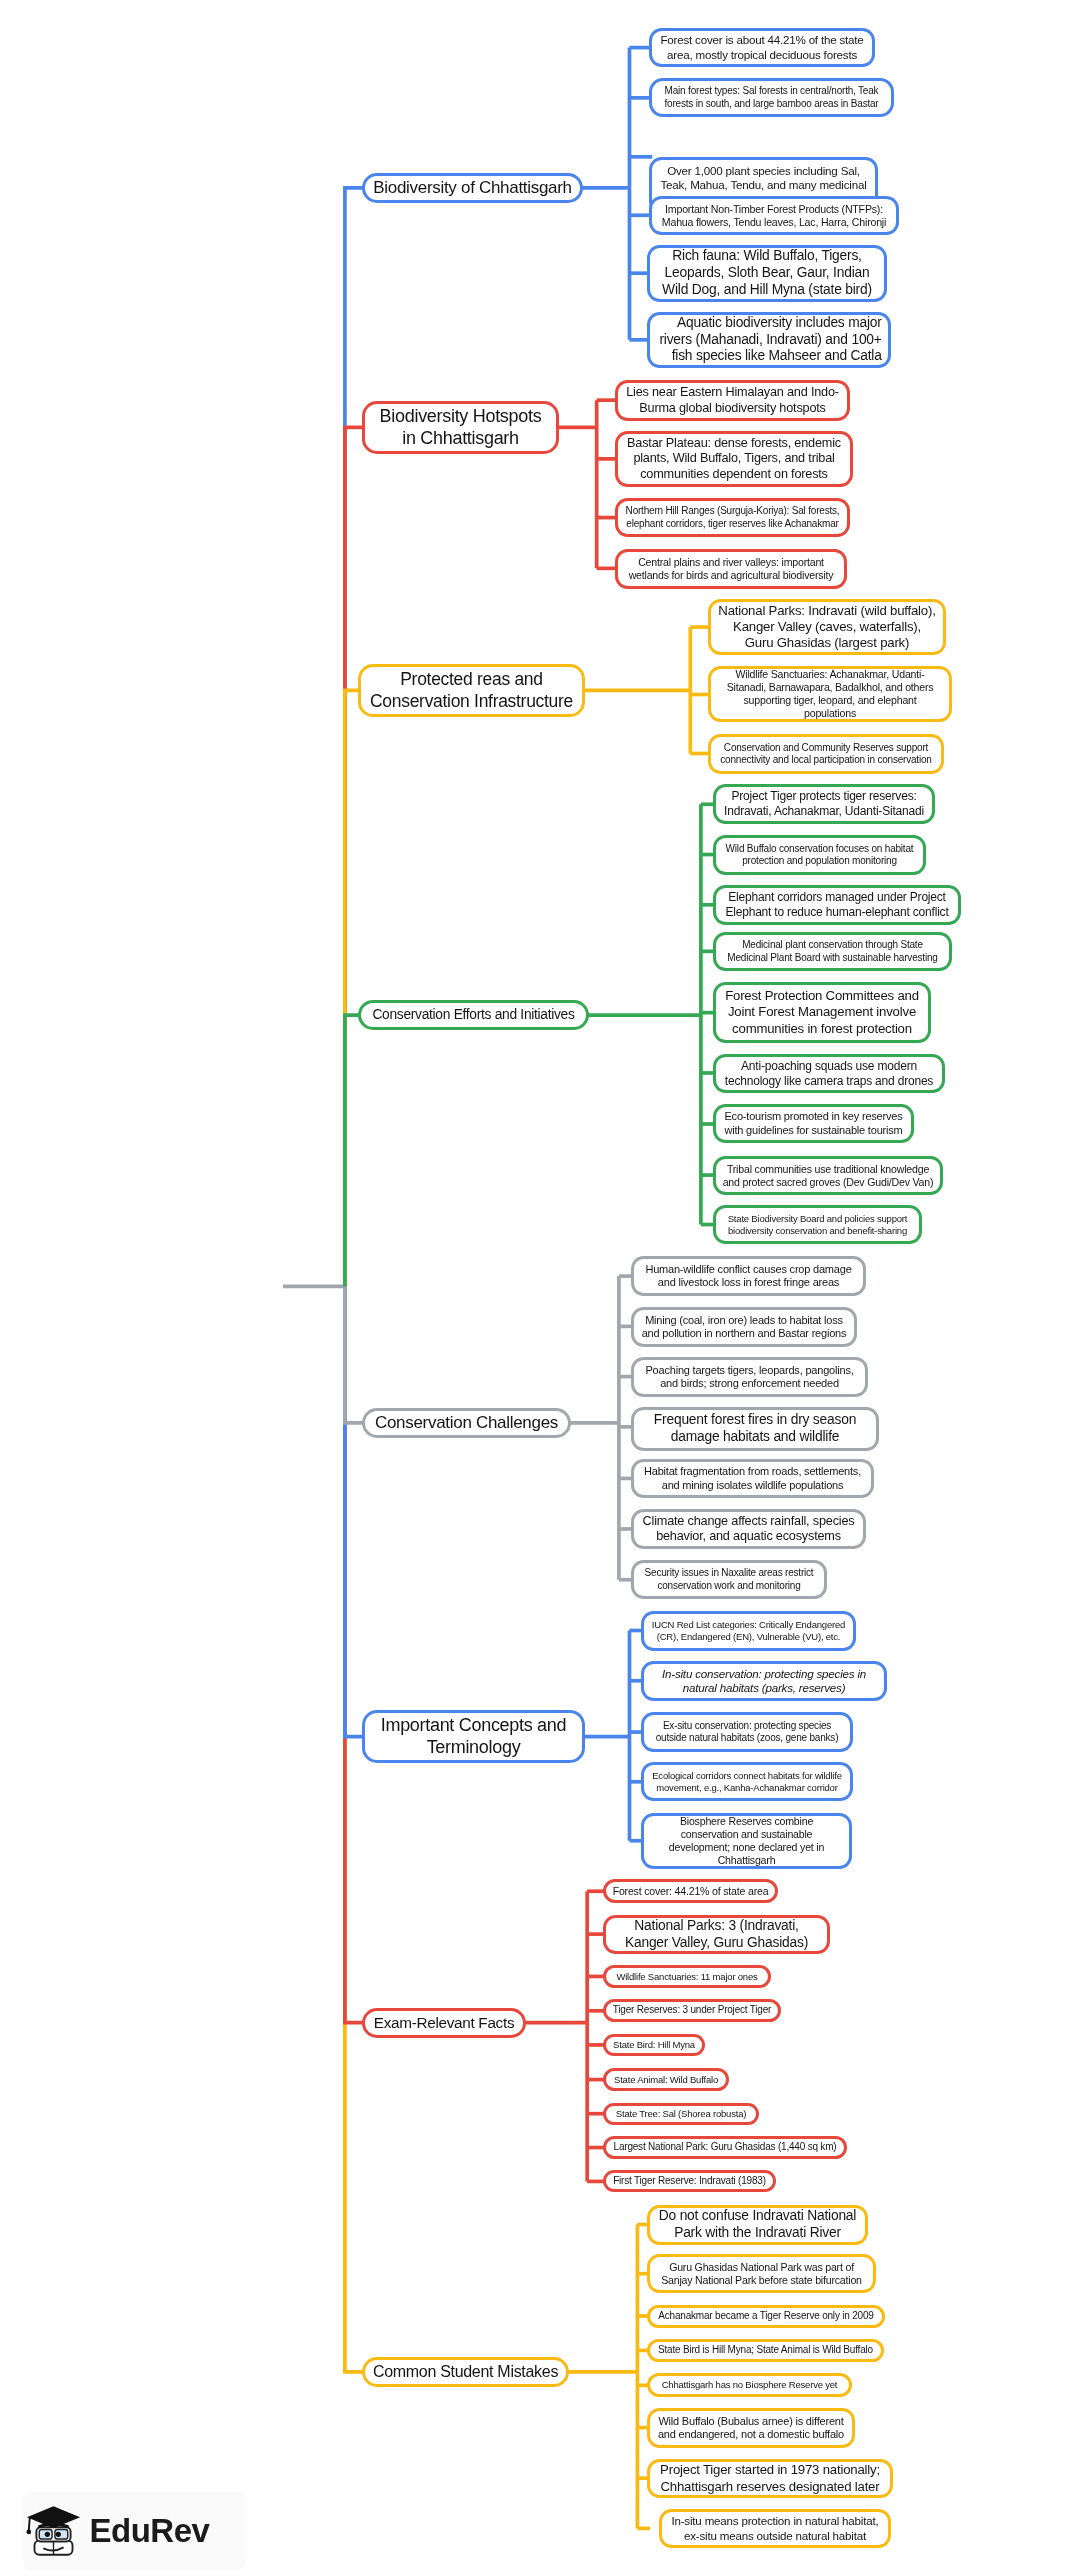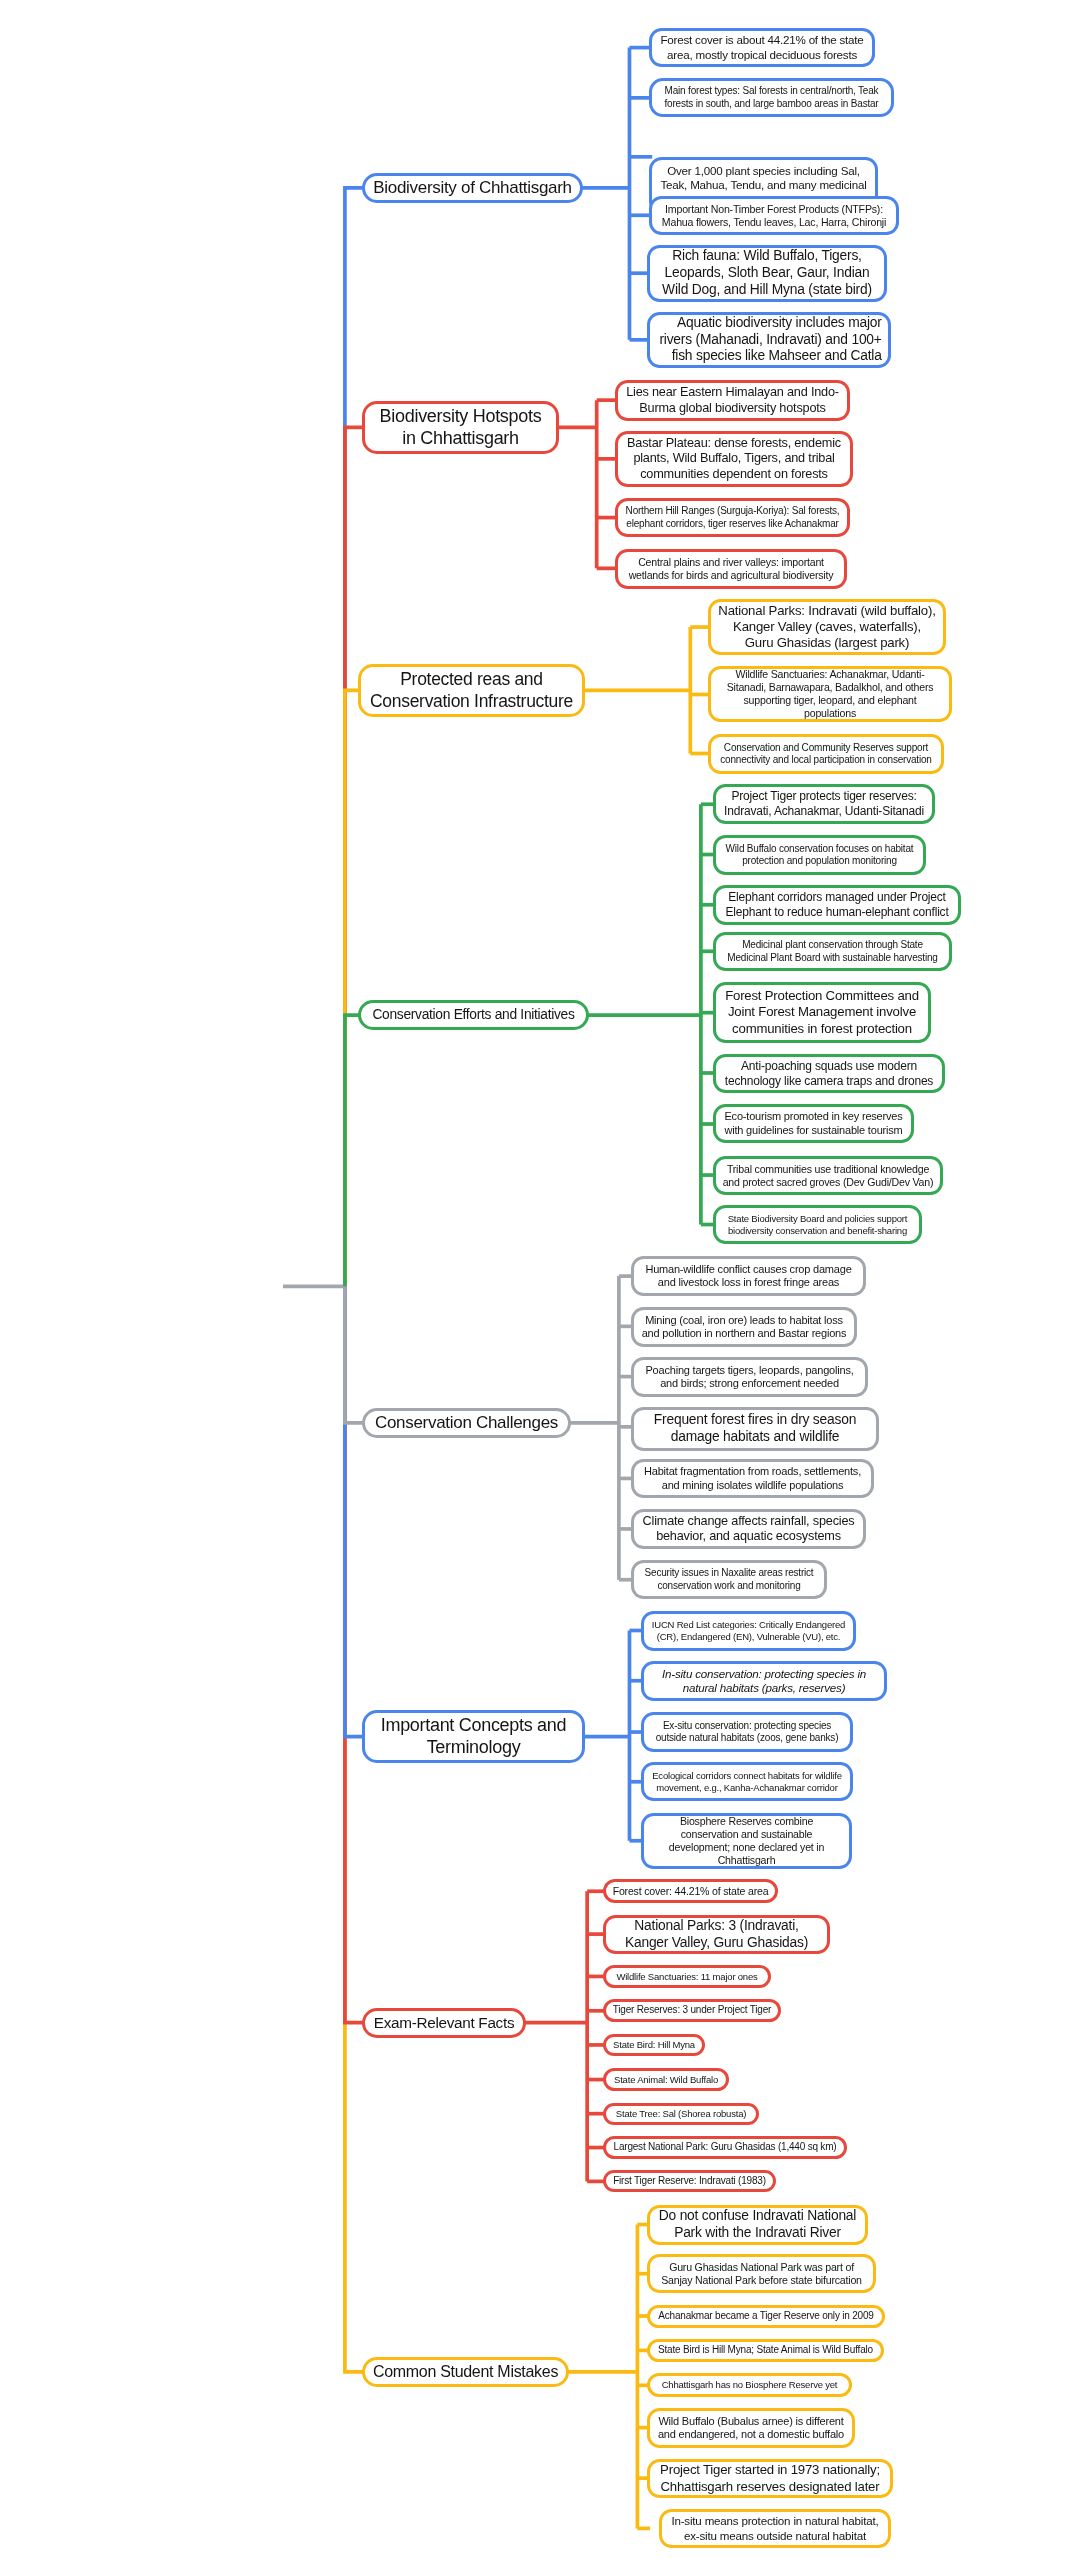--- a/index.html
+++ b/index.html
@@ -158,14 +158,31 @@
       <div class="node leaf" style="left: 647px; top: 2205px; width: 221px; height: 40px; border-color: rgb(251, 186, 18);">Do not confuse Indravati National Park with the Indravati River</div>
       <div class="node leaf" style="left: 647px; top: 2254px; width: 229px; height: 39px; border-color: rgb(251, 186, 18); font-size: 10.6px;">Guru Ghasidas National Park was part of Sanjay National Park before state bifurcation</div>
       <div class="node leaf" style="left: 647px; top: 2305px; width: 238px; height: 23px; border-color: rgb(251, 186, 18); font-size: 10px;">Achanakmar became a Tiger Reserve only in 2009</div>
       <div class="node leaf" style="left: 647px; top: 2339px; width: 237px; height: 23px; border-color: rgb(251, 186, 18); font-size: 10px;">State Bird is Hill Myna; State Animal is Wild Buffalo</div>
       <div class="node leaf" style="left: 647px; top: 2373px; width: 205px; height: 24px; border-color: rgb(251, 186, 18); font-size: 9.5px;">Chhattisgarh has no Biosphere Reserve yet</div>
       <div class="node leaf" style="left: 647px; top: 2408px; width: 208px; height: 40px; border-color: rgb(251, 186, 18); font-size: 11px;">Wild Buffalo (Bubalus arnee) is different and endangered, not a domestic buffalo</div>
       <div class="node leaf" style="left: 647px; top: 2459px; width: 246px; height: 39px; border-color: rgb(251, 186, 18); font-size: 13.2px;">Project Tiger started in 1973 nationally; Chhattisgarh reserves designated later</div>
       <div class="node leaf" style="left: 647px; top: 2509px; width: 232px; height: 39px; border-color: rgb(251, 186, 18); font-size: 11.6px; margin-left: 12px;">In-situ means protection in natural habitat, ex-situ means outside natural habitat</div>
     </div>
 
+  <div id="logo">
+    <svg class="mascot" viewBox="0 0 120 120">
+      <rect x="20" y="80" width="80" height="30" rx="10" fill="#ffffff" stroke="#222222" stroke-width="4"></rect>
+      <path d="M60 80 L60 110" stroke="#222222" stroke-width="3"></path>
+      <path d="M40 97 Q60 106 80 95" fill="none" stroke="#222222" stroke-width="4" stroke-linecap="round"></path>
+      <rect x="24" y="52" width="72" height="30" rx="9" fill="#ffffff" stroke="#222222" stroke-width="4"></rect>
+      <rect x="30" y="57" width="27" height="20" rx="5" fill="#cfe4f5" stroke="#222222" stroke-width="3"></rect>
+      <rect x="63" y="57" width="27" height="20" rx="5" fill="#cfe4f5" stroke="#222222" stroke-width="3"></rect>
+      <circle cx="47" cy="67" r="5.5" fill="#111111"></circle>
+      <circle cx="70" cy="67" r="5.5" fill="#111111"></circle>
+      <path d="M28 48 Q60 36 92 48 L92 54 Q60 44 28 54 Z" fill="#111111"></path>
+      <polygon points="60,8 116,31 60,54 4,31" fill="#111111"></polygon>
+      <path d="M10 33 L8 58" stroke="#111111" stroke-width="4" stroke-linecap="round"></path>
+      <circle cx="8" cy="62" r="5" fill="#111111"></circle>
+    </svg>
+    <span class="brand">EduRev</span>
+  </div>
 </div>
 
 
 </body></html>

